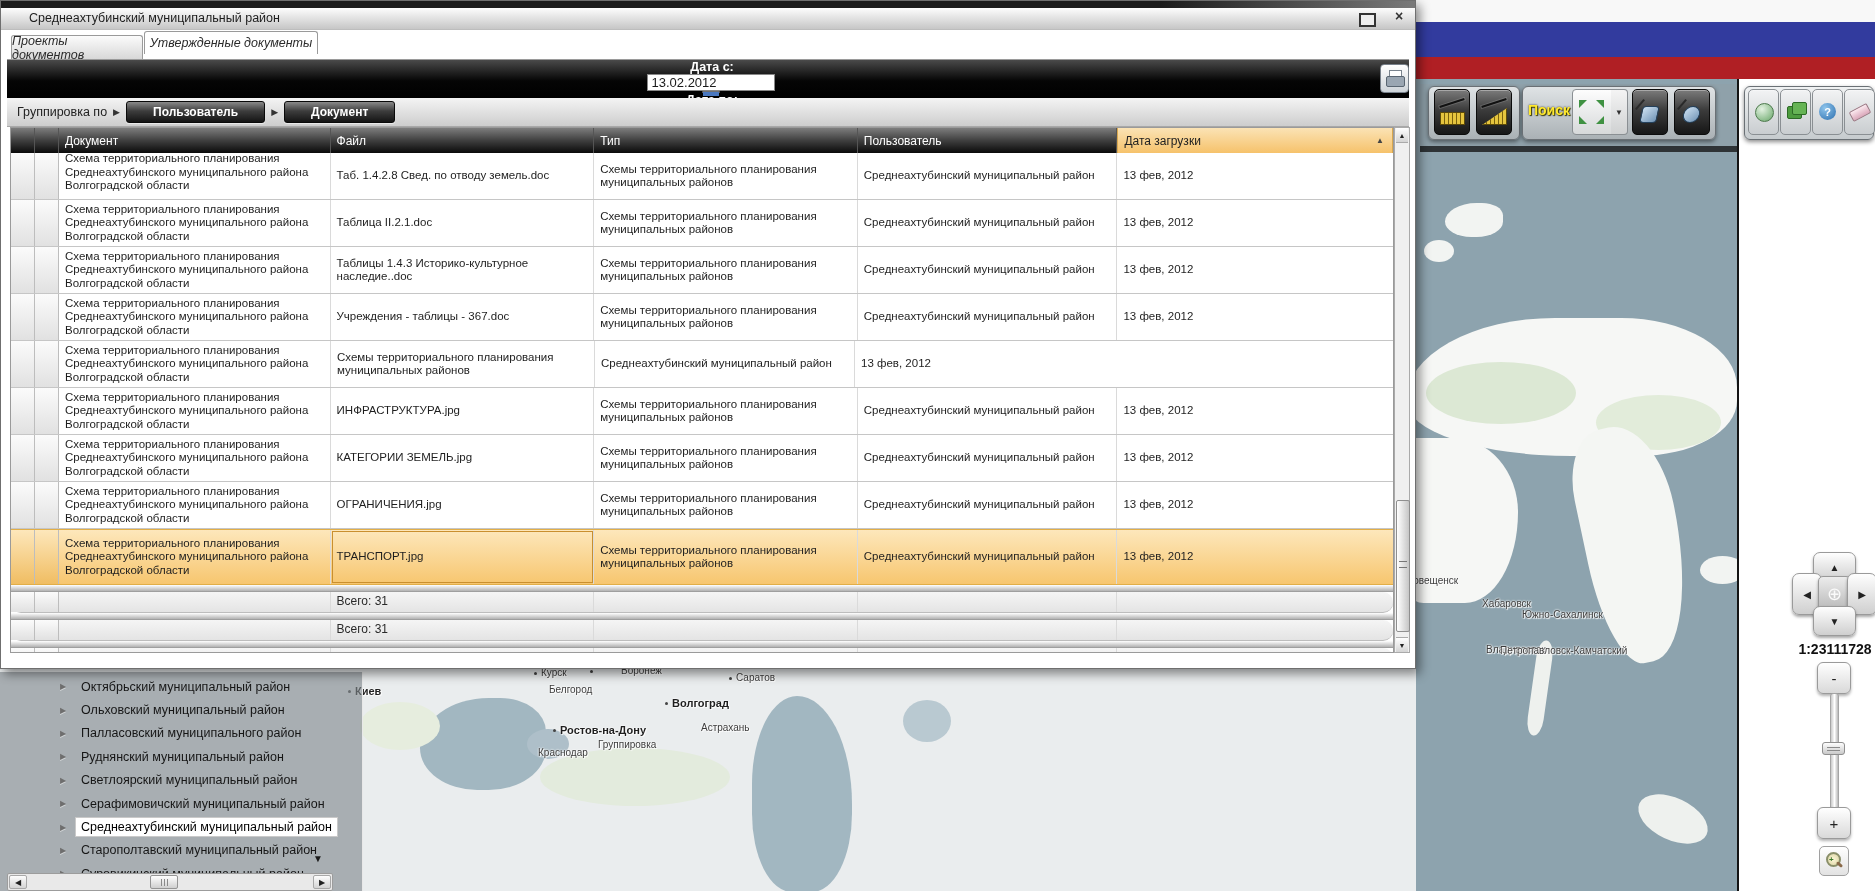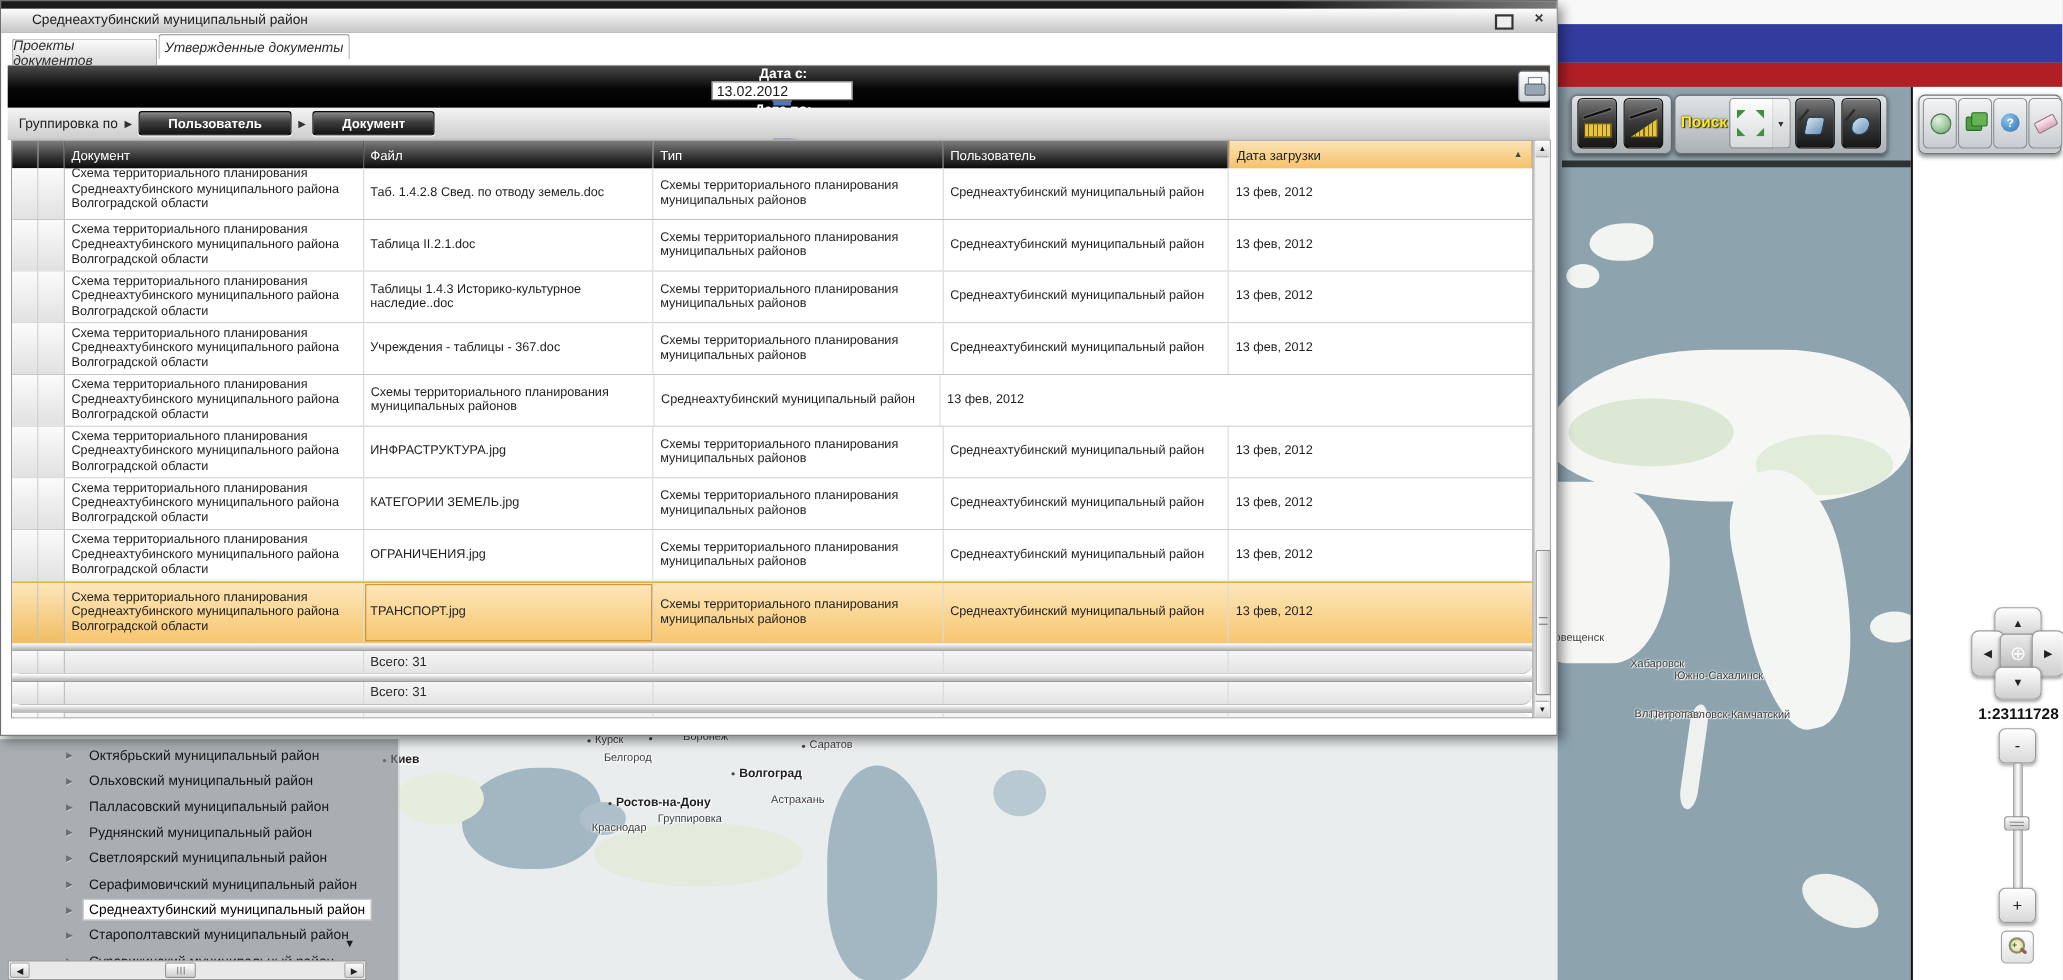--- a/index.html
+++ b/index.html
@@ -350,21 +350,21 @@
       <div class="d-item">
         <span class="arrow">▶</span>
         <span class="lbl">Октябрьский муниципальный район</span>
       </div>
       <div class="d-item">
         <span class="arrow">▶</span>
         <span class="lbl">Ольховский муниципальный район</span>
       </div>
       <div class="d-item">
         <span class="arrow">▶</span>
-        <span class="lbl">Палласовский муниципальный район</span>
+        <span class="lbl">Палласовский муниципального район</span>
       </div>
       <div class="d-item">
         <span class="arrow">▶</span>
         <span class="lbl">Руднянский муниципальный район</span>
       </div>
       <div class="d-item">
         <span class="arrow">▶</span>
         <span class="lbl">Светлоярский муниципальный район</span>
       </div>
       <div class="d-item">

